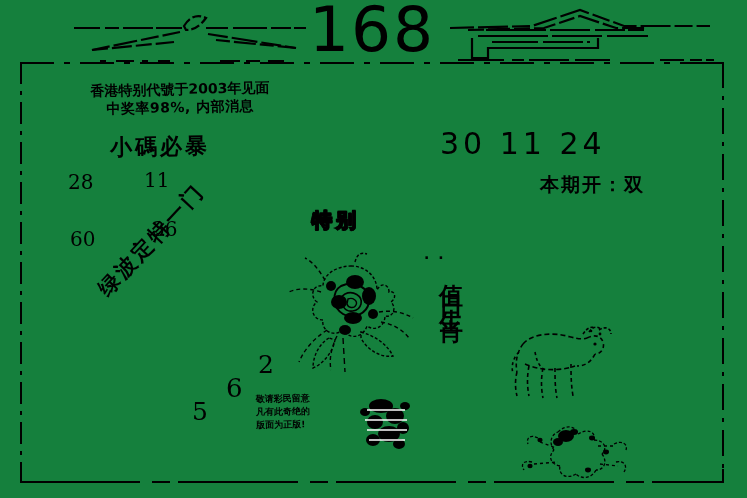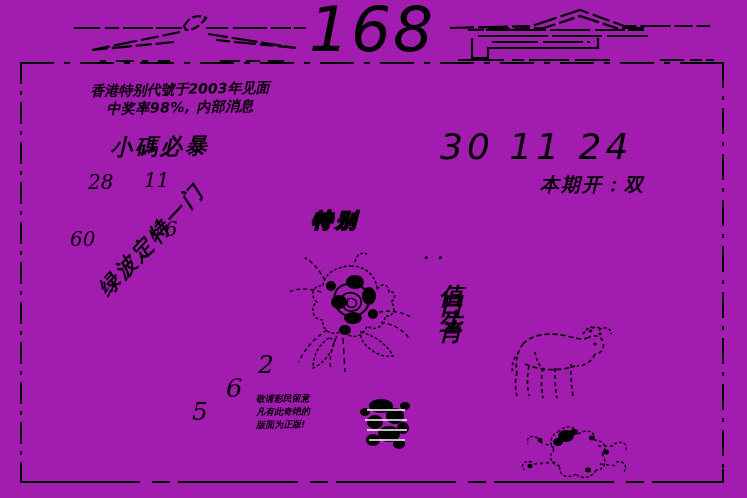--- a/index.html
+++ b/index.html
@@ -2,21 +2,21 @@
 <html><head>
 <meta charset="utf-8">
 <style>
   html,body{margin:0;padding:0;background:#ffffff;}
   body{
     width:747px;height:498px;overflow:hidden;position:relative;
     font-family:"DejaVu Sans","Liberation Sans",sans-serif;
     color:#000;
     -webkit-font-smoothing:none;
   }
-  .poster{position:absolute;inset:0;background:#a21caf;font-style:italic;}
+  .poster{position:absolute;inset:0;background:#15803d;}
 
   
   .frame{
     position:absolute;left:20px;top:62px;width:704px;height:421px;
     pointer-events:none;
   }
   .frame .edge{position:absolute;background:#000;}
   .frame .left{
     left:0;top:0;width:2px;height:100%;
     background:repeating-linear-gradient(to bottom,#000 0 22px,transparent 22px 29px,#000 29px 33px,transparent 33px 40px);
@@ -60,21 +60,21 @@
     position:absolute;left:110px;top:132px;
     font-size:22px;font-weight:700;letter-spacing:3px;
     transform:rotate(-1deg);
   }
 
   .num-grid{position:absolute;left:60px;top:165px;width:180px;}
   .num-grid .n{
     position:absolute;font-size:20px;font-family:"DejaVu Serif","Liberation Serif",serif;
     font-weight:400;
   }
-  .n28{left:8px;top:5px;margin-left:20px;}
+  .n28{left:8px;top:5px;}
   .n11{left:84px;top:3px;}
   .n45{left:10px;top:62px;}
   .n36{left:92px;top:52px;text-align:center;}
 
   .yijuding{
     position:absolute;left:55px;top:270px;
     font-size:19px;font-weight:700;letter-spacing:2px;
   }
 
   .diag{
@@ -96,21 +96,21 @@
   .dots{position:absolute;left:424px;top:246px;font-size:14px;letter-spacing:9px;font-weight:700;}
   .flower-center{position:absolute;left:285px;top:252px;width:132px;height:122px;}
 
   
   .wangmawang{
     position:absolute;left:424px;top:78px;
     font-size:19px;font-weight:700;letter-spacing:3px;
   }
   .winnums{
     position:absolute;left:440px;top:126px;
-    font-size:36px;letter-spacing:4px;
+    font-size:30px;letter-spacing:4px;
     font-family:"DejaVu Sans","Liberation Sans",sans-serif;font-weight:400;text-align:right;
   }
   .benqi{
     position:absolute;left:540px;top:172px;
     font-size:19px;font-weight:700;letter-spacing:2px;
   }
   .vert{
     position:absolute;left:432px;top:265px;
     font-size:24px;font-weight:700;line-height:37px;
     writing-mode:vertical-rl;text-orientation:upright;

